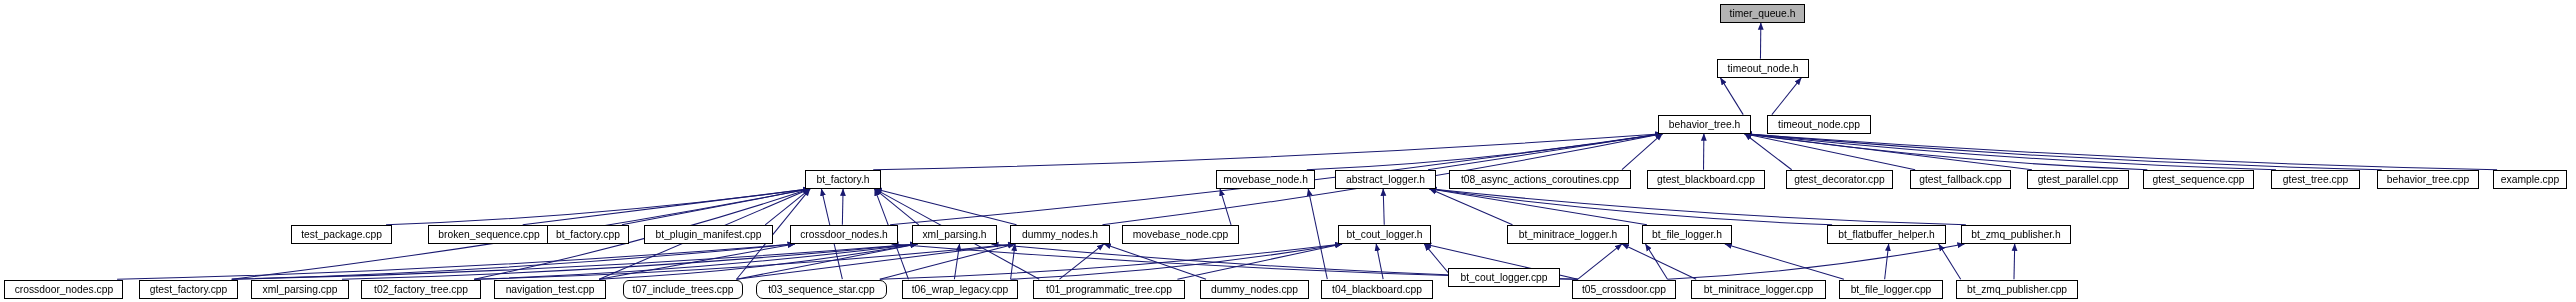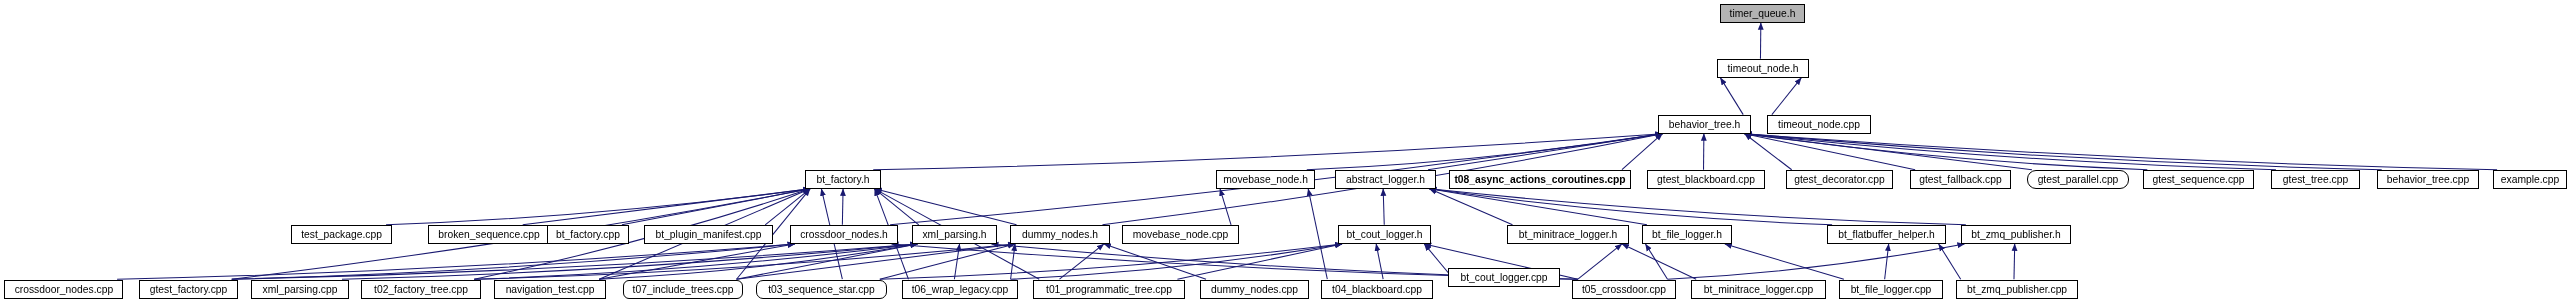--- a/index.html
+++ b/index.html
@@ -113,25 +113,25 @@
       </g>
   </svg>
   <div id="nodes">
       <div class="node root" style="left: 1720px; top: 3.7px; width: 83px;">timer_queue.h</div>
       <div class="node" style="left: 1717px; top: 59px; width: 90px;">timeout_node.h</div>
       <div class="node" style="left: 1658px; top: 115px; width: 91px;">behavior_tree.h</div>
       <div class="node" style="left: 1767px; top: 115px; width: 102px;">timeout_node.cpp</div>
       <div class="node" style="left: 805px; top: 170px; width: 74px;">bt_factory.h</div>
       <div class="node" style="left: 1216px; top: 170px; width: 97px;">movebase_node.h</div>
       <div class="node" style="left: 1335px; top: 170px; width: 99px;">abstract_logger.h</div>
-      <div class="node" style="left: 1449px; top: 170px; width: 180px; font-weight: bold;">t08_async_actions_coroutines.cpp</div>
+      <div class="node" style="left: 1449px; top: 170px; width: 180px;">t08_async_actions_coroutines.cpp</div>
       <div class="node" style="left: 1647px; top: 170px; width: 116px;">gtest_blackboard.cpp</div>
       <div class="node" style="left: 1786px; top: 170px; width: 105px;">gtest_decorator.cpp</div>
       <div class="node" style="left: 1910px; top: 170px; width: 99px;">gtest_fallback.cpp</div>
-      <div class="node" style="left: 2027px; top: 170px; width: 100px; border-radius: 9px;">gtest_parallel.cpp</div>
+      <div class="node" style="left: 2027px; top: 170px; width: 100px;">gtest_parallel.cpp</div>
       <div class="node" style="left: 2143px; top: 170px; width: 109px;">gtest_sequence.cpp</div>
       <div class="node" style="left: 2271px; top: 170px; width: 87px;">gtest_tree.cpp</div>
       <div class="node" style="left: 2377px; top: 170px; width: 100px;">behavior_tree.cpp</div>
       <div class="node" style="left: 2493px; top: 170px; width: 72px;">example.cpp</div>
       <div class="node" style="left: 291px; top: 225px; width: 99px;">test_package.cpp</div>
       <div class="node" style="left: 428px; top: 225px; width: 120px;">broken_sequence.cpp</div>
       <div class="node" style="left: 547px; top: 225px; width: 80px;">bt_factory.cpp</div>
       <div class="node" style="left: 644px; top: 225px; width: 127px;">bt_plugin_manifest.cpp</div>
       <div class="node" style="left: 790px; top: 225px; width: 106px;">crossdoor_nodes.h</div>
       <div class="node" style="left: 912px; top: 225px; width: 83px;">xml_parsing.h</div>

